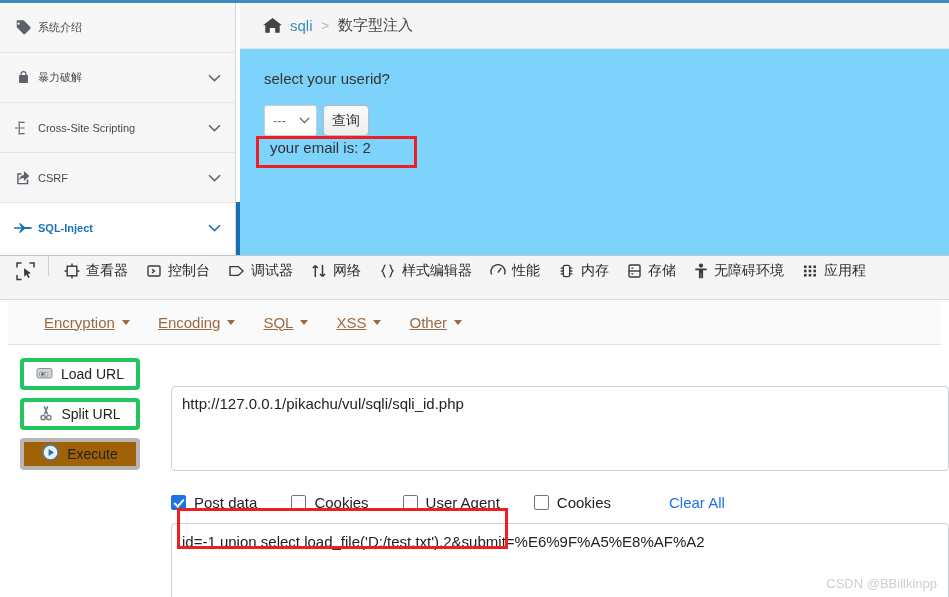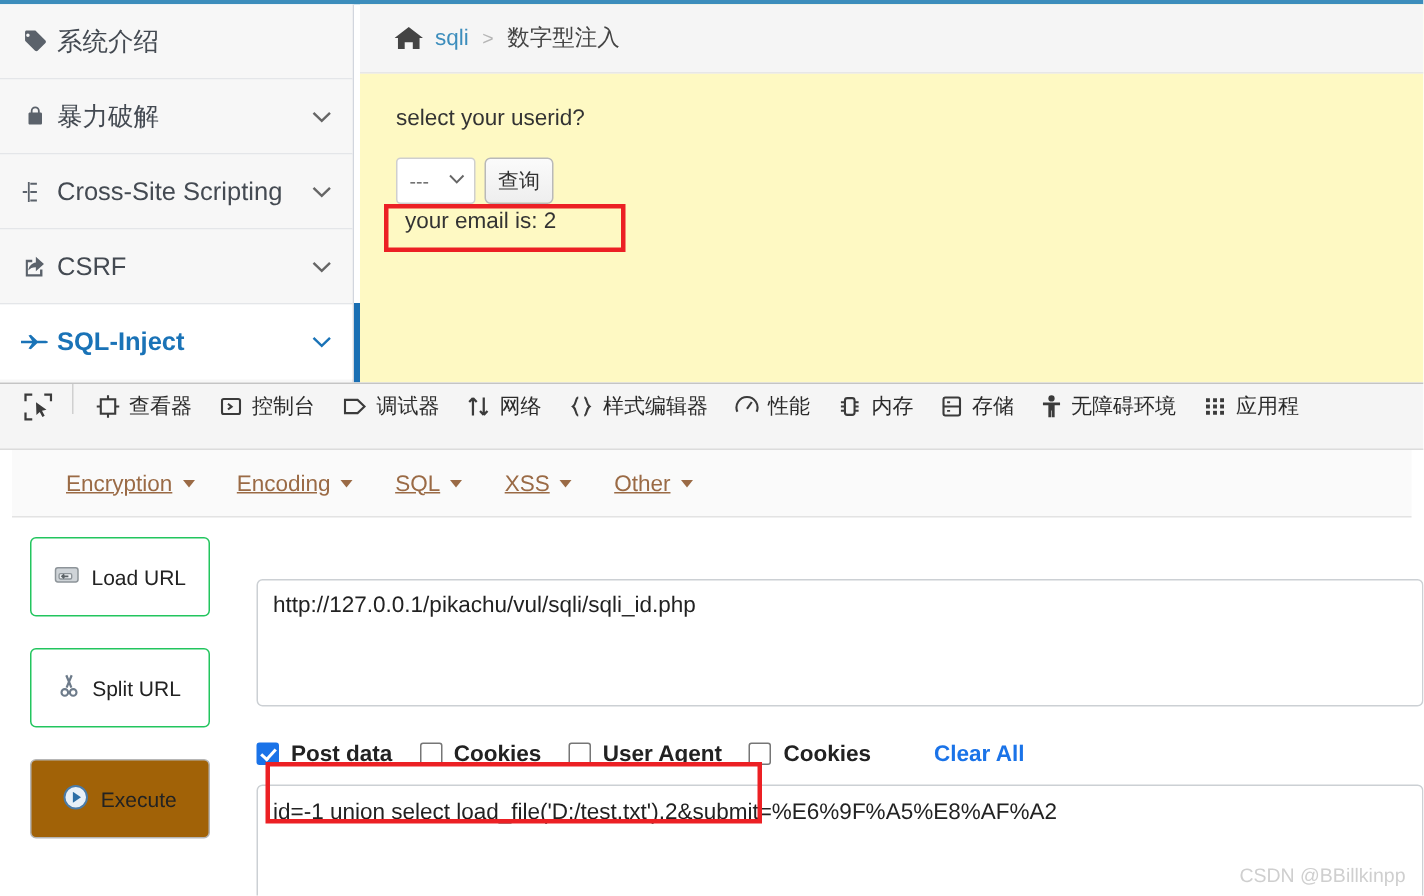--- a/index.html
+++ b/index.html
@@ -30,21 +30,21 @@
     background: #f7f7f7;
     border-right: 1px solid #d2d6de;
   }
   .side-item {
     position: relative;
     height: 50px;
     display: flex; align-items: center;
     padding: 0 14px 0 12px;
     border-bottom: 1px solid #e4e6e9;
     color: #444a52;
-    font-size: 17px;
+    font-size: 11px;
     cursor: pointer;
     background: #f7f7f7;
   }
   .side-item .s-ico {
     width: 22px; flex: 0 0 22px;
     display: flex; align-items: center; justify-content: center;
     color: #5b626b;
     margin-right: 4px;
   }
   .side-item .s-label { flex: 1 1 auto; white-space: nowrap; overflow: hidden; }
@@ -57,21 +57,21 @@
 
   
   .active-edge {
     position: absolute; left: 236px; top: 199px; width: 4px; height: 53px;
     background: #1a6fb3;
   }
 
   
   .content {
     position: absolute; left: 240px; top: 0; right: 0; height: 252px;
-    background: #fef9c3;
+    background: #7dd3fc;
   }
   .breadcrumb-bar {
     height: 46px;
     background: #f5f5f5;
     border-bottom: 1px solid #e7e7e7;
     display: flex; align-items: center;
     padding-left: 23px;
     font-size: 15px;
     color: #555;
   }
@@ -159,47 +159,46 @@
   .hb-menu .mcaret {
     width: 0; height: 0;
     border-left: 4px solid transparent;
     border-right: 4px solid transparent;
     border-top: 5px solid #9a6a45;
   }
 
   .hb-main { display: flex; padding: 13px 0 0 0; }
   .hb-left { width: 171px; flex: 0 0 171px; padding-left: 20px; }
   .hb-btn {
-    width: 120px; height: 53px;
-    border: 1px solid #22c55e; border-radius: 4px;
+    width: 120px; height: 32px;
+    border: 4px solid #22c55e; border-radius: 4px;
     background: #ffffff;
     display: flex; align-items: center; justify-content: center; gap: 8px;
     font-size: 14px; color: #222;
-    margin-bottom: 21px;
+    margin-bottom: 8px;
     cursor: pointer;
   }
   .hb-btn.pressed { background: #a16207; border-color: #b6b6b6; }
   .hb-right { flex: 1 1 auto; padding-right: 0; }
   .hb-url {
     height: 85px;
     border: 1px solid #ccd0d4; border-radius: 4px;
     background: #ffffff;
     padding: 8px 10px;
     font-size: 15px; color: #222;
     overflow: hidden;
     cursor: text;
     margin-top: 28px;
   }
   .hb-checks {
     display: flex; align-items: center;
     height: 42px; margin-top: 10px;
     font-size: 15px; color: #222;
-    gap: 12px;
+    gap: 28px;
     white-space: nowrap;
-    font-weight: bold;
   }
   .chk-item { display: flex; align-items: center; gap: 8px; cursor: pointer; padding-right: 6px; }
   .cbox {
     width: 15px; height: 15px;
     border: 1px solid #767676; border-radius: 2px;
     background: #ffffff;
     flex: 0 0 auto;
   }
   .cbox.on {
     background: #1a73e8; border-color: #1a73e8;

